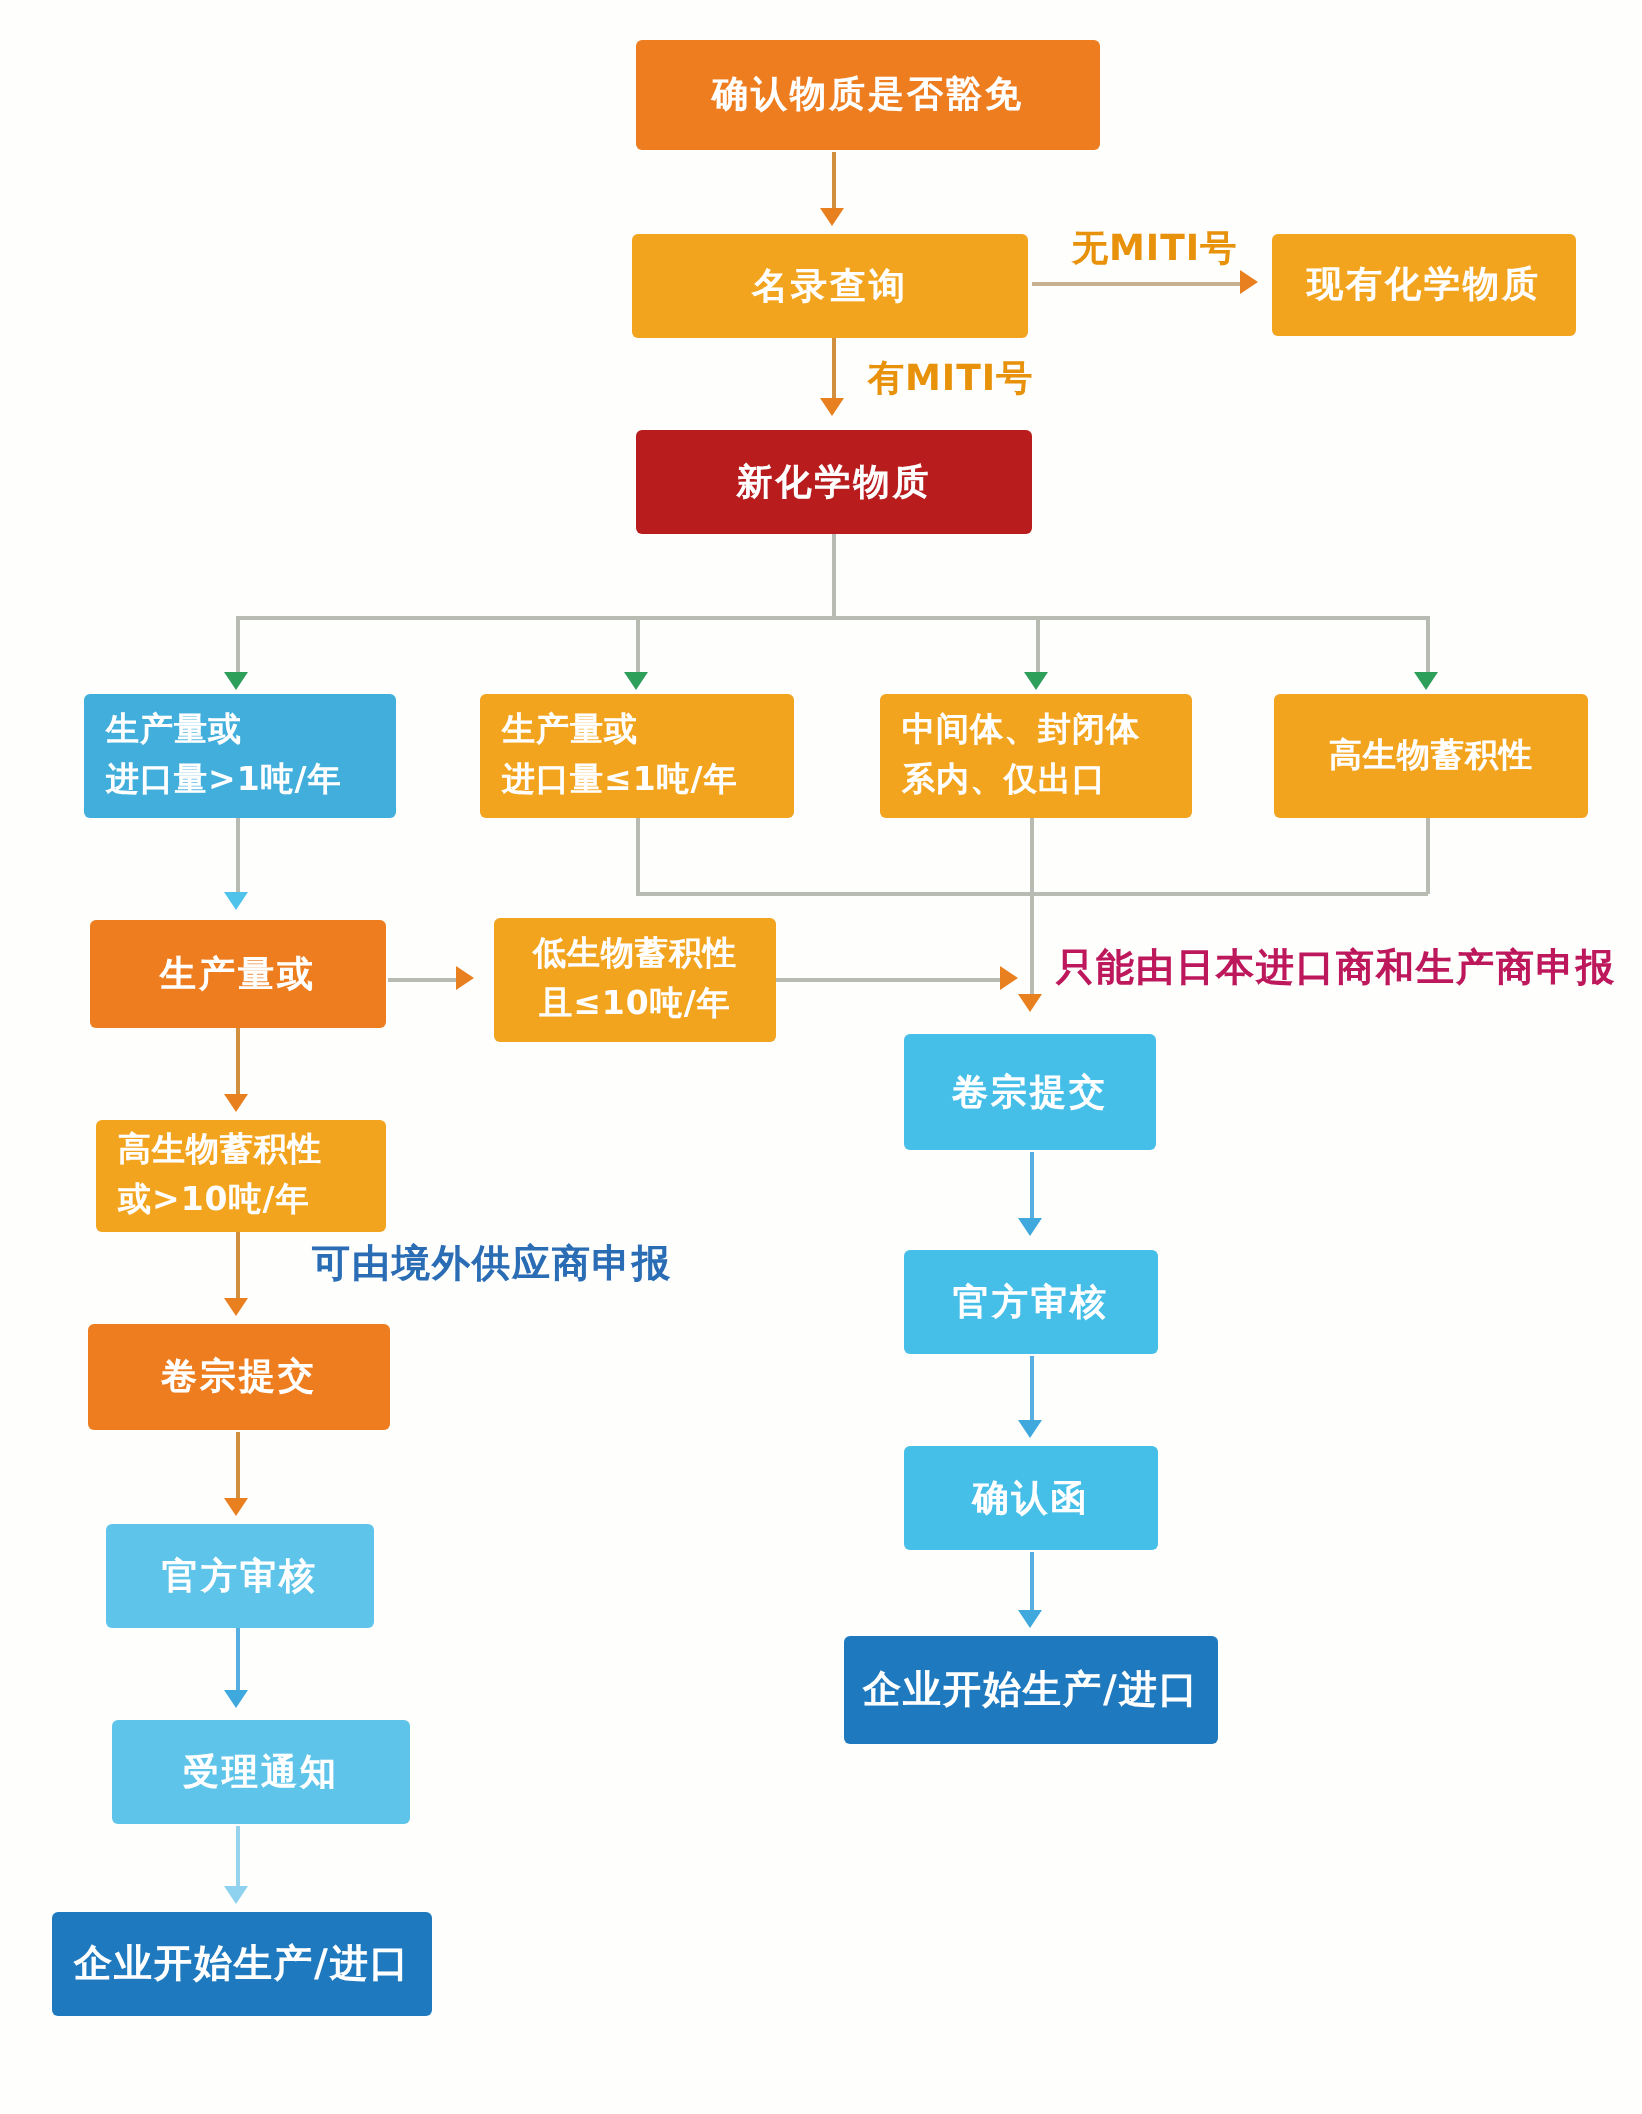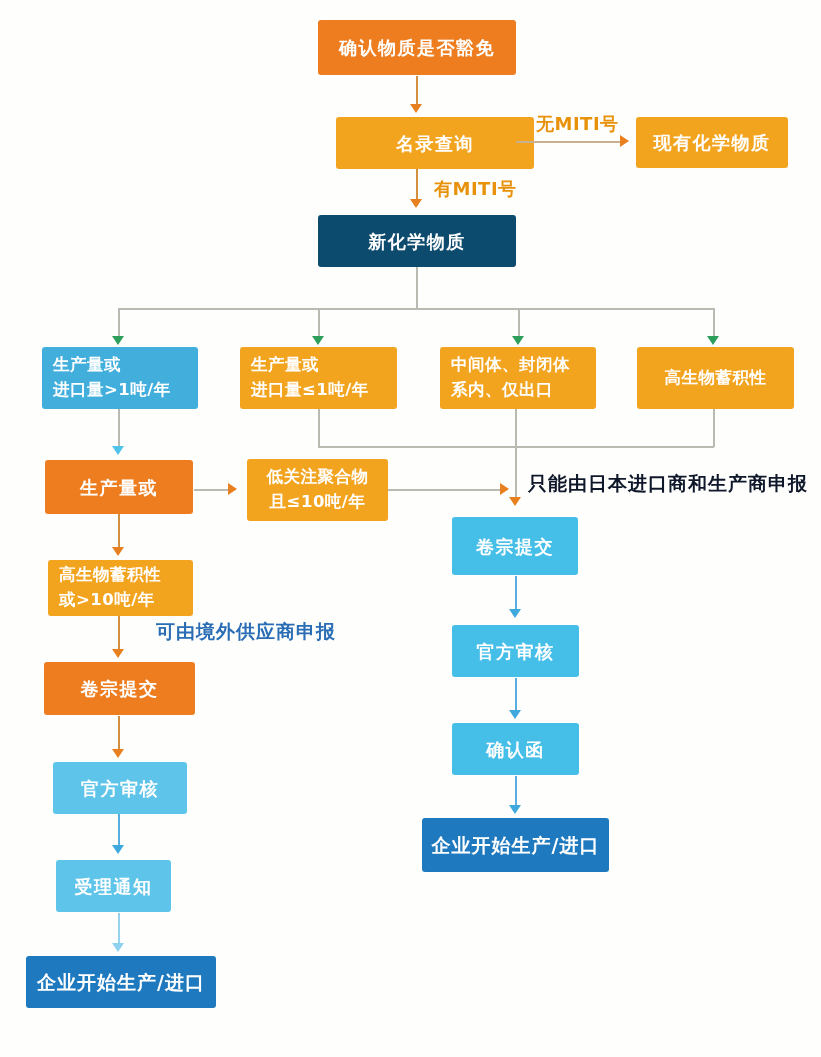--- a/index.html
+++ b/index.html
@@ -9,40 +9,40 @@
   
   .node{position:absolute;color:#fff;font-weight:bold;display:flex;align-items:center;justify-content:center;
         text-align:center;border-radius:3px;font-size:18px;letter-spacing:1.5px;line-height:1.5;
         white-space:pre-line;box-sizing:border-box;}
   .la{justify-content:flex-start;text-align:left;padding-left:11px;}
   .small{font-size:16.5px;letter-spacing:0.5px;}
   .big{font-size:19px;letter-spacing:1px;}
 
   .c-do{background:#ED7D1F;}   
   .c-o{background:#F3A41E;}    
-  .c-g{background:#0c4a6e;}    
+  .c-g{background:#b91c1c;}    
   .c-b{background:#41AEDC;}    
   .c-lb{background:#45BEE8;}   
   .c-lb2{background:#5EC4E9;}  
   .c-db{background:#1E79BE;}   
 
-  #n1{left:318px;top:20px;width:198px;height:55px;text-align:center;}
-  #n2{left:336px;top:117px;width:198px;height:52px;}
+  #n1{left:318px;top:20px;width:232px;height:55px;text-align:center;}
+  #n2{left:316px;top:117px;width:198px;height:52px;}
   #n3{left:636px;top:117px;width:152px;height:51px;}
   #n4{left:318px;top:215px;width:198px;height:52px;}
   #n5{left:42px;top:347px;width:156px;height:62px;}
   #n6{left:240px;top:347px;width:157px;height:62px;}
   #n7{left:440px;top:347px;width:156px;height:62px;}
   #n8{left:637px;top:347px;width:157px;height:62px;}
   #n9{left:45px;top:460px;width:148px;height:54px;}
   #n10{left:247px;top:459px;width:141px;height:62px;}
   #n11{left:48px;top:560px;width:145px;height:56px;}
   #n12{left:44px;top:662px;width:151px;height:53px;}
   #n13{left:53px;top:762px;width:134px;height:52px;}
-  #n14{left:56px;top:860px;width:115px;height:52px;}
+  #n14{left:56px;top:860px;width:149px;height:52px;}
   #n15{left:26px;top:956px;width:190px;height:52px;}
   #n16{left:452px;top:517px;width:126px;height:58px;}
   #n17{left:452px;top:625px;width:127px;height:52px;}
   #n18{left:452px;top:723px;width:127px;height:52px;}
   #n19{left:422px;top:818px;width:187px;height:54px;}
 
   
   .vl,.hl{position:absolute;}
   .vl{width:1.5px;}
   .hl{height:1.5px;}
@@ -56,41 +56,41 @@
   .ad{border-left:6px solid transparent;border-right:6px solid transparent;border-top:9px solid #e8801f;}
   .ar{border-top:6px solid transparent;border-bottom:6px solid transparent;border-left:9px solid #e8801f;}
   .gr{border-top-color:#2e9e5b;}
   .cy{border-top-color:#4fc3e9;}
   .bl{border-top-color:#3fa8dc;}
   .lb{border-top-color:#8ed2f0;}
 
   
   .elabel{position:absolute;font-weight:bold;white-space:nowrap;}
   .el-or{color:#e8920c;font-size:18px;letter-spacing:0.5px;}
-  .el-or2{color:#0f172a;font-size:19px;letter-spacing:1px;}
+  .el-or2{color:#be185d;font-size:19px;letter-spacing:1px;}
   .el-bl{color:#2a6db5;font-size:19px;letter-spacing:1px;}
 </style>
 </head>
 <body>
 
 <div id="stage">
 
   <div id="n1" class="node c-do">确认物质是否豁免</div>
   <div id="n2" class="node c-o">名录查询</div>
   <div id="n3" class="node c-o">现有化学物质</div>
   <div id="n4" class="node c-g">新化学物质</div>
   <div id="n5" class="node c-b la small">生产量或
 进口量&gt;1吨/年</div>
   <div id="n6" class="node c-o la small">生产量或
 进口量≤1吨/年</div>
   <div id="n7" class="node c-o la small">中间体、封闭体
 系内、仅出口</div>
   <div id="n8" class="node c-o small">高生物蓄积性</div>
   <div id="n9" class="node c-do">生产量或</div>
-  <div id="n10" class="node c-o small">低关注聚合物
+  <div id="n10" class="node c-o small">低生物蓄积性
 且≤10吨/年</div>
   <div id="n11" class="node c-o la small">高生物蓄积性
 或&gt;10吨/年</div>
   <div id="n12" class="node c-do">卷宗提交</div>
   <div id="n13" class="node c-lb2">官方审核</div>
   <div id="n14" class="node c-lb2">受理通知</div>
   <div id="n15" class="node c-db big">企业开始生产/进口</div>
   <div id="n16" class="node c-lb">卷宗提交</div>
   <div id="n17" class="node c-lb">官方审核</div>
   <div id="n18" class="node c-lb">确认函</div>

